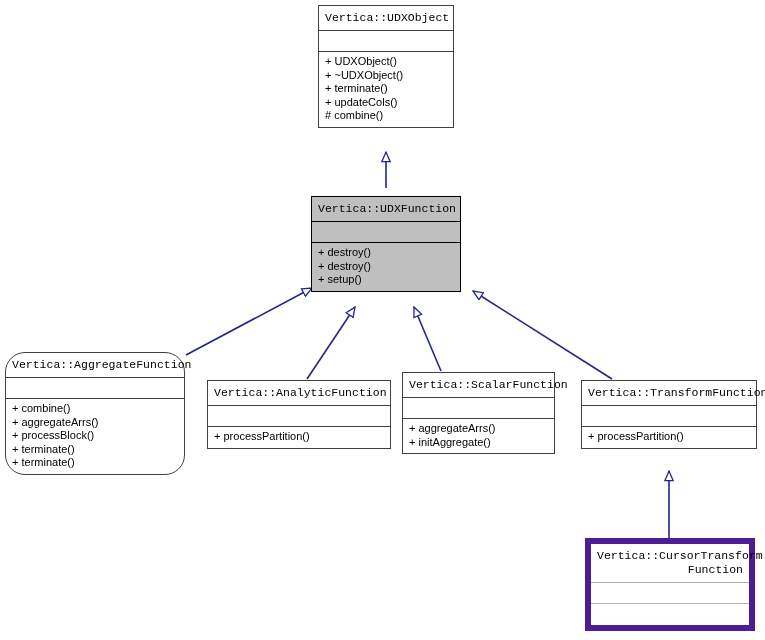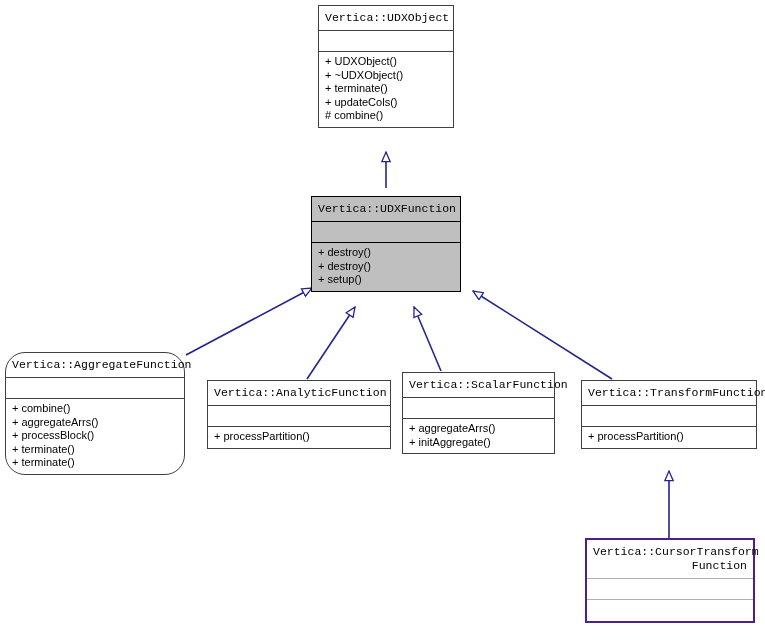--- a/index.html
+++ b/index.html
@@ -35,21 +35,21 @@
     border: 1px solid #404040;
     font-size: 11px;
     line-height: 13px;
     color: #000000;
   }
   .uml-node.highlight {
     background: #bfbfbf;
     border: 1px solid #000000;
   }
   .uml-node.faded {
-    border: 2px solid #4c1d95;
+    border: 6px solid #4c1d95;
   }
   .node-title {
     text-align: right;
     padding: 5px 6px 5px 6px;
     font-size: 11.5px;
     line-height: 14px;
     white-space: pre-line;
     font-family: Liberation Mono, monospace;
   }
   .node-sep {

